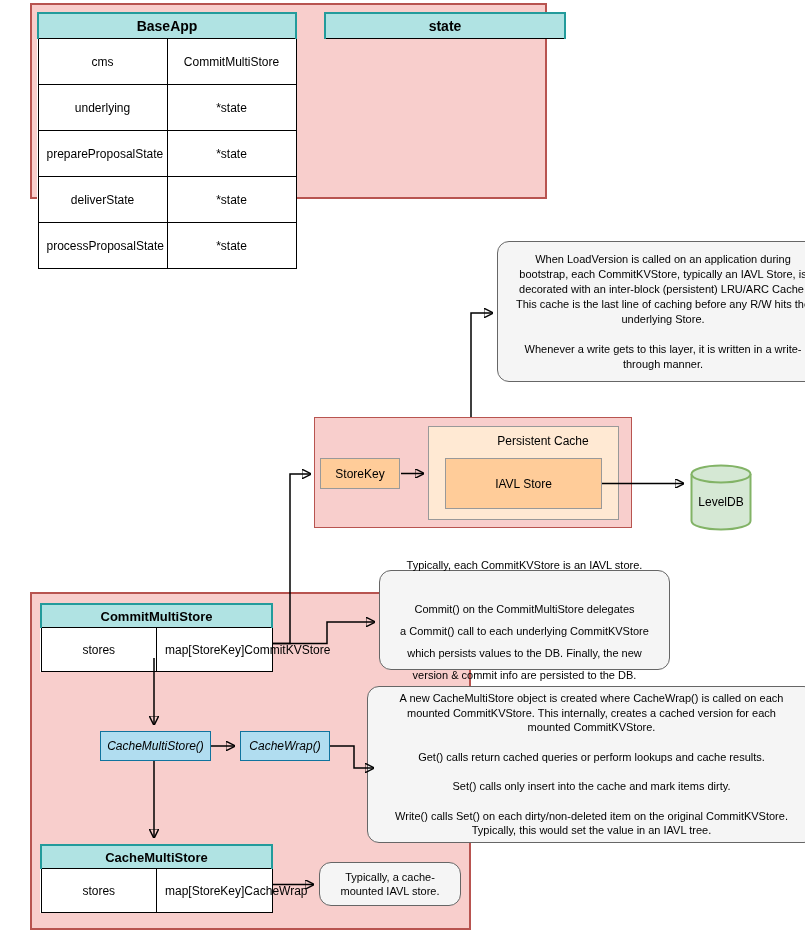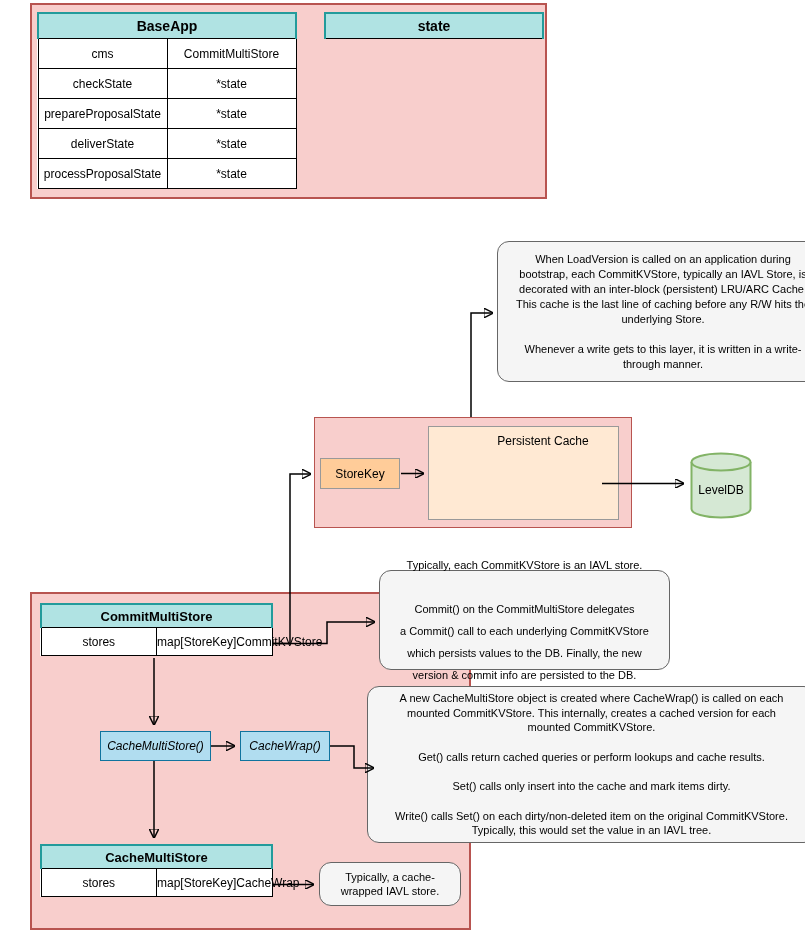--- a/index.html
+++ b/index.html
@@ -11,27 +11,27 @@
   .pink{position:absolute;background:#f8cecc;border:2px solid #b85450;box-sizing:border-box;z-index:1;}
   .pink.thin{border-width:1.5px;z-index:2;}
   
   table.uml{position:absolute;border-collapse:collapse;table-layout:fixed;z-index:3;background:#fff;}
   table.uml th{
     background:#b0e3e3;border:2px solid #239b9b;border-bottom:1px solid #000;
     font-weight:bold;text-align:center;padding:0;
   }
   table.uml td{
     background:#fff;border:1px solid #000;text-align:center;
-    font-size:12px;padding:0;
+    font-size:12px;padding:8px;
   }
   table.t-baseapp{left:10px;top:12px;width:260px;}
   table.t-baseapp th{height:24px;font-size:14px;}
   table.t-baseapp td{height:29px;}
   table.t-baseapp td.c1{width:128px;}
-  table.t-state{left:297px;top:12px;width:220px;border-radius:24px;}
+  table.t-state{left:297px;top:12px;width:242px;border-radius:24px;}
   table.t-state th{height:24px;font-size:14px;}
   table.t-state td{height:29px;}
   table.t-state td.c1{width:77px;}
   table.t-commit{left:13px;top:603px;width:233px;}
   table.t-commit th{height:22px;font-size:13px;}
   table.t-commit td{height:27px;}
   table.t-commit td.c1{width:49px;}
   table.t-cache{left:13px;top:844px;width:233px;}
   table.t-cache th{height:22px;font-size:13px;}
   table.t-cache td{height:27px;}
@@ -49,21 +49,21 @@
   .note{
     position:absolute;box-sizing:border-box;background:#f5f5f5;border:1px solid #666666;
     border-radius:12px;display:flex;align-items:center;justify-content:center;
     text-align:center;font-size:11px;white-space:pre-line;z-index:4;
   }
   .note.n1{left:470px;top:241px;width:332px;height:141px;line-height:15px;padding:8px 10px;}
   .note.n2{left:352px;top:570px;width:291px;height:100px;line-height:22px;padding:8px 8px;}
   .note.n3{left:340px;top:686px;width:449px;height:157px;line-height:14.7px;padding:14px 12px;}
   .note.n4{left:292px;top:862px;width:142px;height:44px;line-height:14px;padding:6px 8px;}
   
-  .cyl{position:absolute;left:663px;top:452px;width:62px;height:67px;z-index:3;text-decoration:underline;}
+  .cyl{position:absolute;left:663px;top:464px;width:62px;height:67px;z-index:3;text-decoration:underline;}
   .cyl .lbl{
     position:absolute;left:0;top:16px;width:62px;height:44px;display:flex;align-items:center;
     justify-content:center;font-size:12px;
   }
   
   svg.wires{position:absolute;left:0;top:0;z-index:5;pointer-events:none;}
   svg.wires path{stroke:#000;stroke-width:1.5;fill:none;}
 </style>
 </head>
 <body>
@@ -77,21 +77,21 @@
   <table class="uml t-baseapp">
     <tbody>
         <tr>
           <th colspan="2">BaseApp</th>
         </tr>
     <tr>
       <td class="c1">cms</td>
       <td>CommitMultiStore</td>
     </tr>
     <tr>
-      <td class="c1">checkState</td>
+      <td class="c1">underlying</td>
       <td>*state</td>
     </tr>
     <tr>
       <td class="c1">prepareProposalState</td>
       <td>*state</td>
     </tr>
     <tr>
       <td class="c1">deliverState</td>
       <td>*state</td>
     </tr>
@@ -115,20 +115,21 @@
 decorated with an inter-block (persistent) LRU/ARC Cache.
 This cache is the last line of caching before any R/W hits the
 underlying Store.
 
 Whenever a write gets to this layer, it is written in a write-
 through manner.</div>
 
   <div class="box orange" style="left:293px;top:458px;width:80px;height:31px;">StoreKey</div>
   <div class="box cream" style="left:401px;top:426px;width:191px;height:94px;"></div>
   <div class="pc-label" style="left:401px;top:434px;width:230px;">Persistent Cache</div>
+  <div class="box orange" style="left:418px;top:458px;width:157px;height:51px;">IAVL Store</div>
 
   <div class="cyl">
     <svg width="62" height="67" viewBox="0 0 62 67">
       <path d="M1.5,10 L1.5,57 A29.5,8.5 0 0 0 60.5,57 L60.5,10" fill="#d5e8d4" stroke="#82b366" stroke-width="2"></path>
       <ellipse cx="31" cy="10" rx="29.5" ry="8.5" fill="#d5e8d4" stroke="#82b366" stroke-width="2"></ellipse>
     </svg>
     <div class="lbl">LevelDB</div>
   </div>
 
   <table class="uml t-commit">
@@ -170,21 +171,21 @@
           <th colspan="2">CacheMultiStore</th>
         </tr>
     <tr>
       <td class="c1">stores</td>
       <td>map[StoreKey]CacheWrap</td>
     </tr>
   </tbody>
     </table>
 
   <div class="note n4">Typically, a cache-
-wrapped IAVL store.</div>
+mounted IAVL store.</div>
 
   <svg class="wires" width="805" height="933" viewBox="0 0 805 933">
     <defs>
       <marker id="ah" viewBox="0 0 10 10" refX="8.5" refY="5" markerWidth="6.5" markerHeight="6.5" orient="auto-start-reverse">
         <path d="M0,0 L10,5 L0,10 z" fill="#000" stroke="none"></path>
       </marker>
     </defs>
     <path d="M444,417 V313 H465" marker-end="url(#ah)"></path>
     <path d="M246,643.5 H263 V474 H283" marker-end="url(#ah)"></path>
     <path d="M246,643.5 H300 V622 H347" marker-end="url(#ah)"></path>

